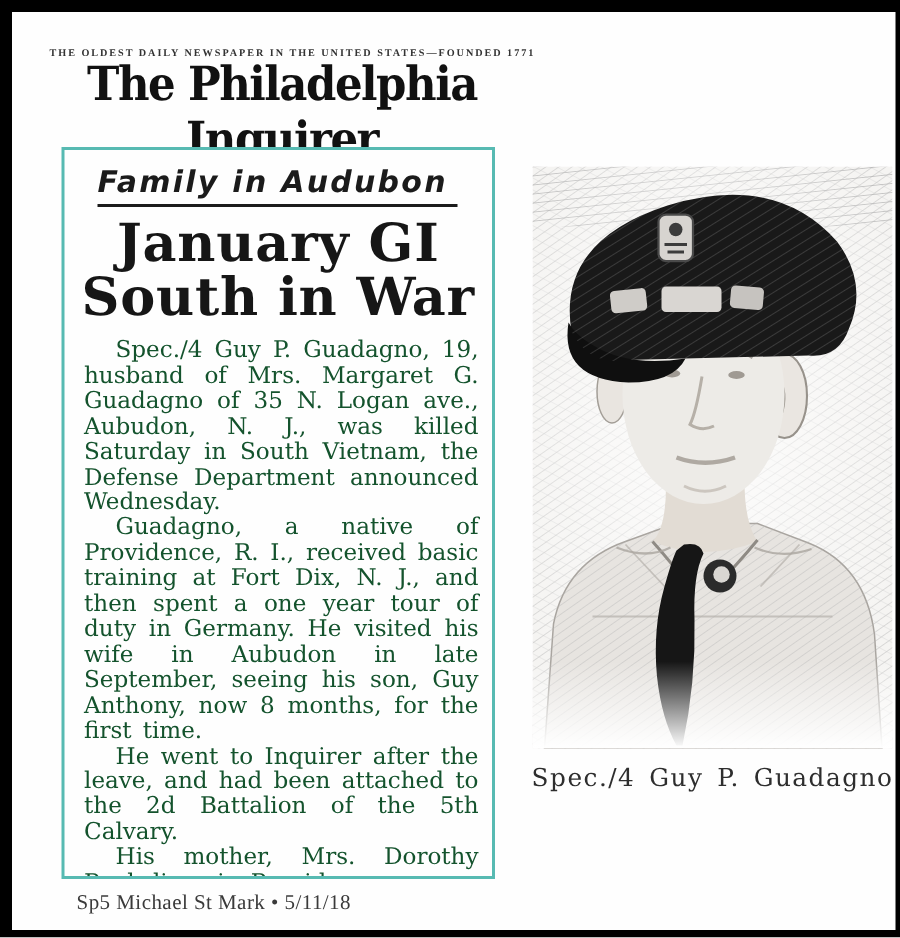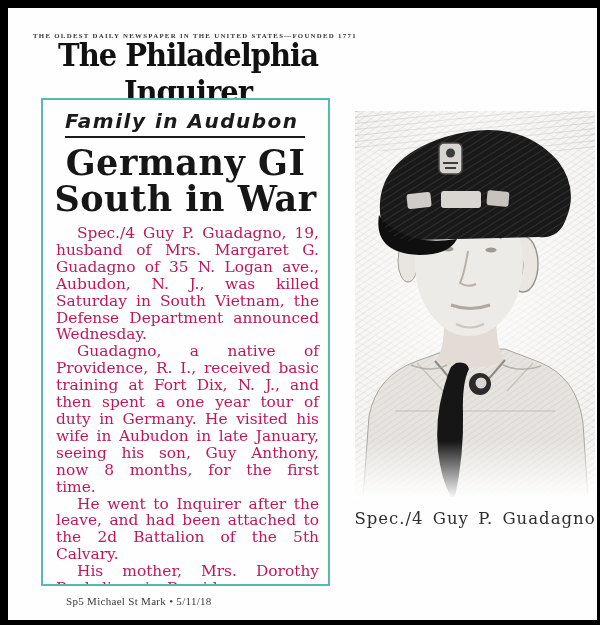--- a/index.html
+++ b/index.html
@@ -25,55 +25,55 @@
   .kicker{
     display:inline-block;font-family:"DejaVu Sans",sans-serif;font-style:italic;font-weight:bold;
     font-size:20px;letter-spacing:1.5px;color:#1b1b1b;
     border-bottom:2.5px solid #1b1b1b;padding-bottom:3px;padding-right:6px;
   }
   .headline{margin:7px 0 4px 0;text-align:center;font-family:"DejaVu Serif",serif;
     font-weight:bold;font-size:35px;line-height:36px;color:#161616;letter-spacing:0.5px;}
   .headline .hl{display:block;}
   .article-body{
     padding:4px 9px 0 13px;font-family:"DejaVu Serif",serif;font-size:15.4px;line-height:16.9px;
-    text-align:justify;color:#be185d;word-spacing:2.5px;
+    text-align:justify;color:#14532d;word-spacing:2.5px;
   }
   .article-body p{margin:0;text-indent:21px;}
   
   .photo{position:absolute;left:347px;top:103px;width:240px;height:388px;margin:0;}
   .photo svg{display:block;}
   .caption{
     position:absolute;left:337px;top:501px;width:260px;text-align:center;
     font-family:"DejaVu Serif",serif;font-size:16.5px;color:#2e2e2e;letter-spacing:1px;word-spacing:3px;
   }
-  .credit{position:absolute;left:58px;top:587px;font-family:"Liberation Serif",serif;font-size:11px;color:#3a3a3a;letter-spacing:0.3px;text-align:center;}
+  .credit{position:absolute;left:43px;top:587px;font-family:"Liberation Serif",serif;font-size:14px;color:#3a3a3a;letter-spacing:0.3px;text-align:center;}
 </style>
 </head>
 <body>
 
 <div class="page">
 
   <header class="masthead">
     <div class="tagline">THE OLDEST DAILY NEWSPAPER IN THE UNITED STATES—FOUNDED 1771</div>
     <div class="np-title">The Philadelphia Inquirer</div>
     <div class="subtitle">PUBLIC LEDGER</div>
     <div class="dateline">THURSDAY MORNING, MARCH 16, 1967</div>
   </header>
 
   <section class="article-box">
     <div class="kicker-row">
       <span class="kicker">Family in Audubon</span>
     </div>
     <h1 class="headline">
-      <span class="hl">Germany GI</span>
+      <span class="hl">January GI</span>
       <span class="hl">South in War</span>
     </h1>
     <div class="article-body">
       <p>Spec./4 Guy P. Guadagno, 19, husband of Mrs. Margaret G. Guadagno of 35 N. Logan ave., Aubudon, N. J., was killed Saturday in South Vietnam, the Defense Department announced Wednesday.</p>
-      <p>Guadagno, a native of Providence, R. I., received basic training at Fort Dix, N. J., and then spent a one year tour of duty in Germany. He visited his wife in Aubudon in late January, seeing his son, Guy Anthony, now 8 months, for the first time.</p>
+      <p>Guadagno, a native of Providence, R. I., received basic training at Fort Dix, N. J., and then spent a one year tour of duty in Germany. He visited his wife in Aubudon in late September, seeing his son, Guy Anthony, now 8 months, for the first time.</p>
       <p>He went to Inquirer after the leave, and had been attached to the 2d Battalion of the 5th Calvary.</p>
       <p>His mother, Mrs. Dorothy Paul, lives in Providence.</p>
     </div>
   </section>
 
   <figure class="photo">
     <svg width="240" height="388" viewBox="0 0 240 388" xmlns="http://www.w3.org/2000/svg" role="img">
       <defs>
         <pattern id="hatchA" width="5" height="5" patternUnits="userSpaceOnUse" patternTransform="rotate(55)">
           <line x1="0" y1="0" x2="0" y2="5" stroke="#b8b8b8" stroke-width="1.1"></line>

